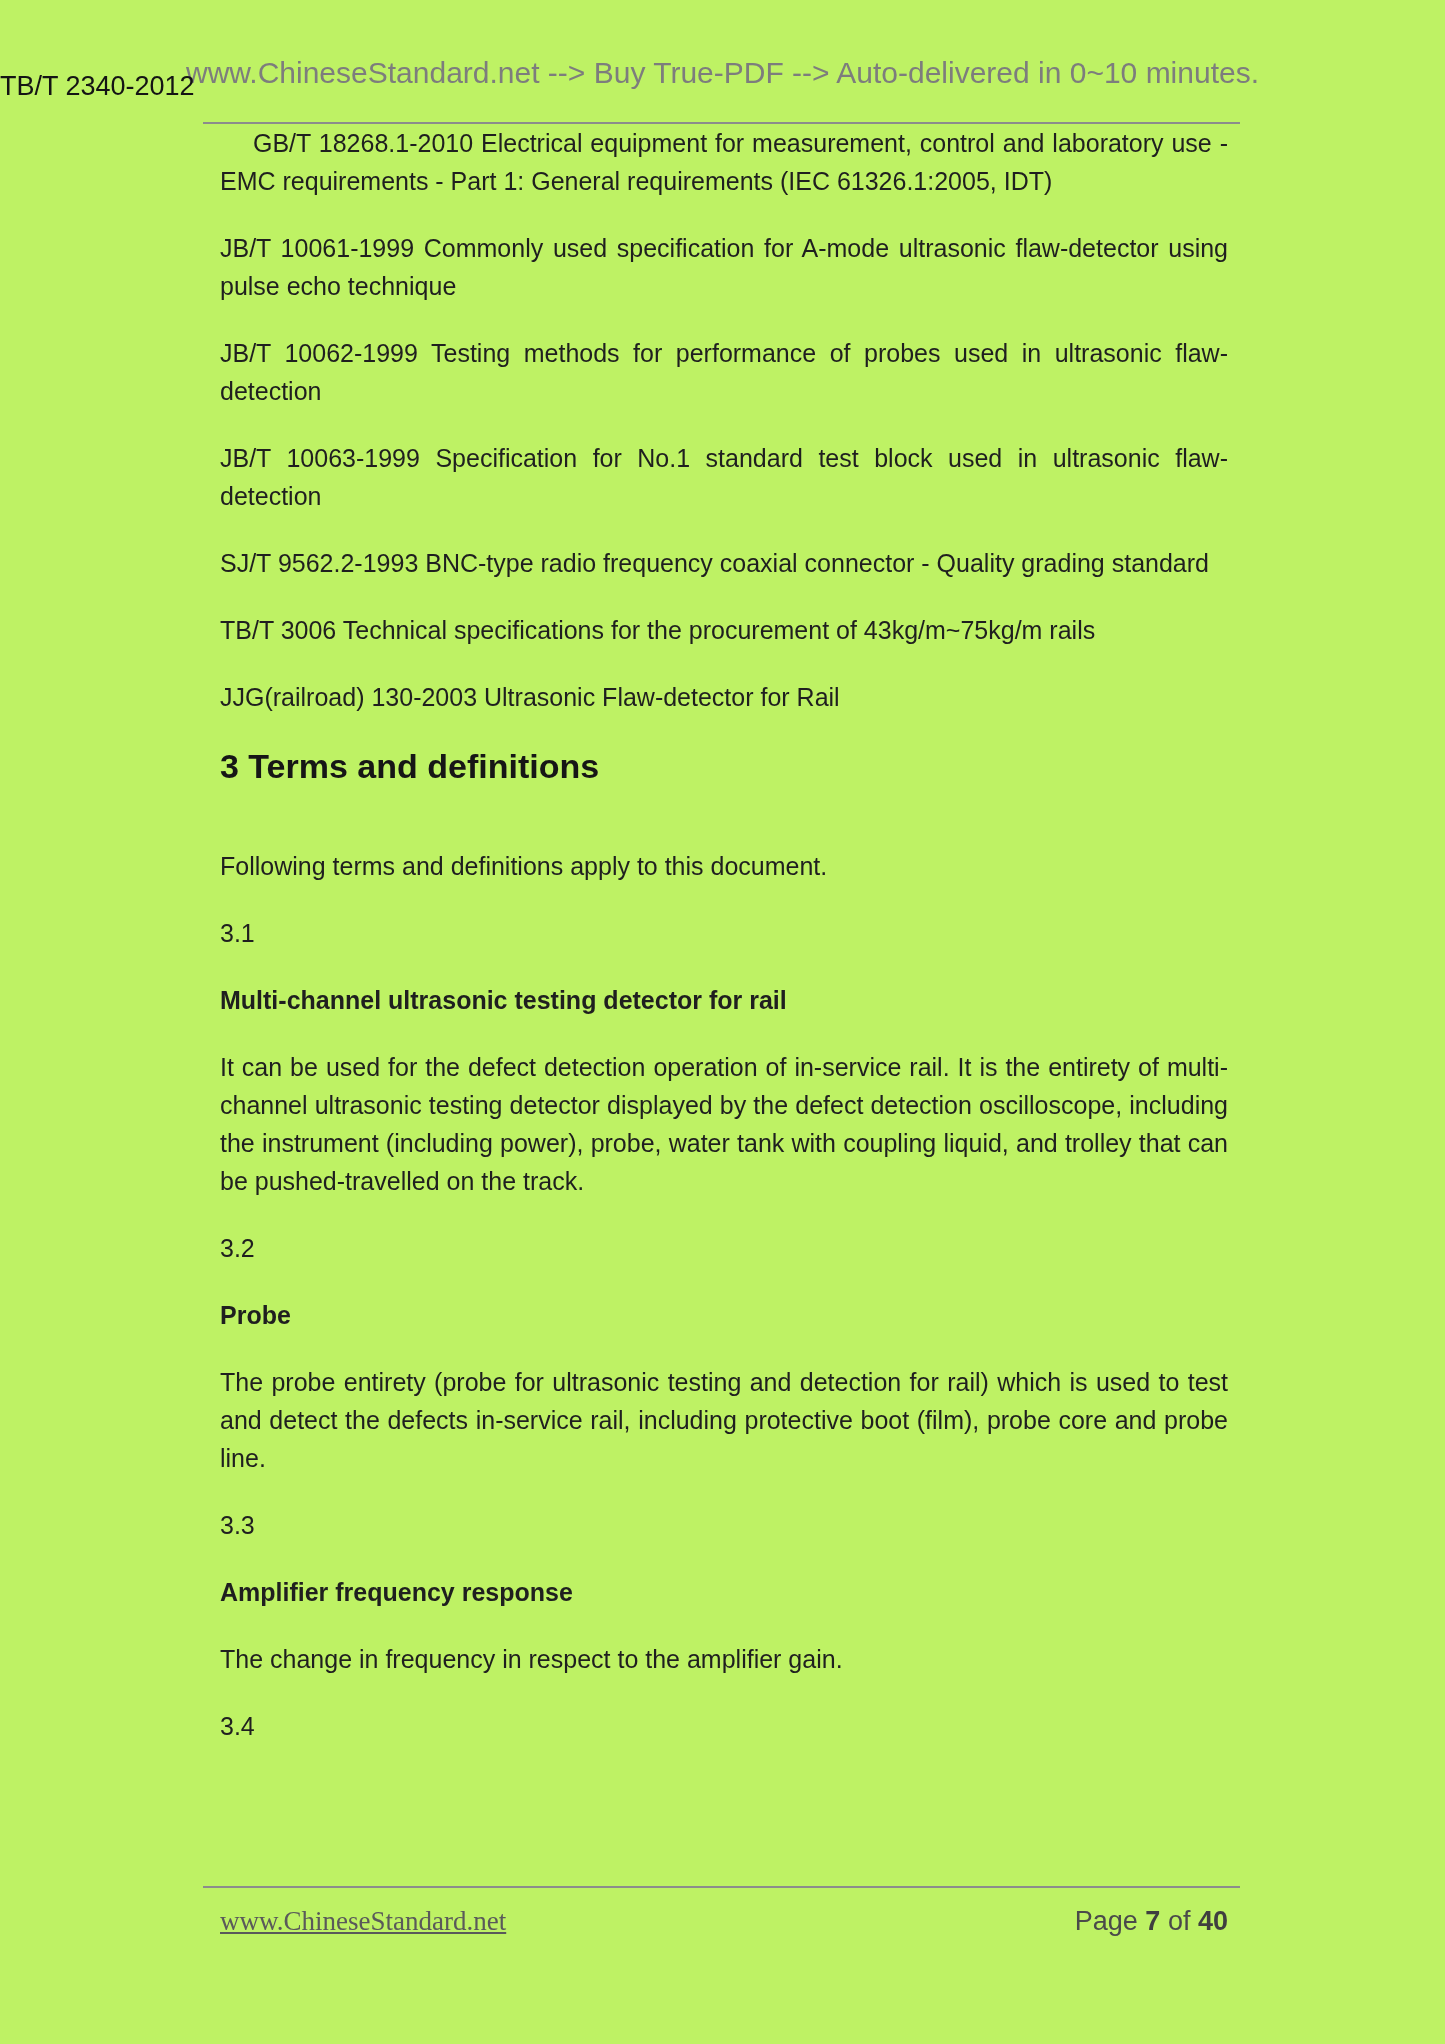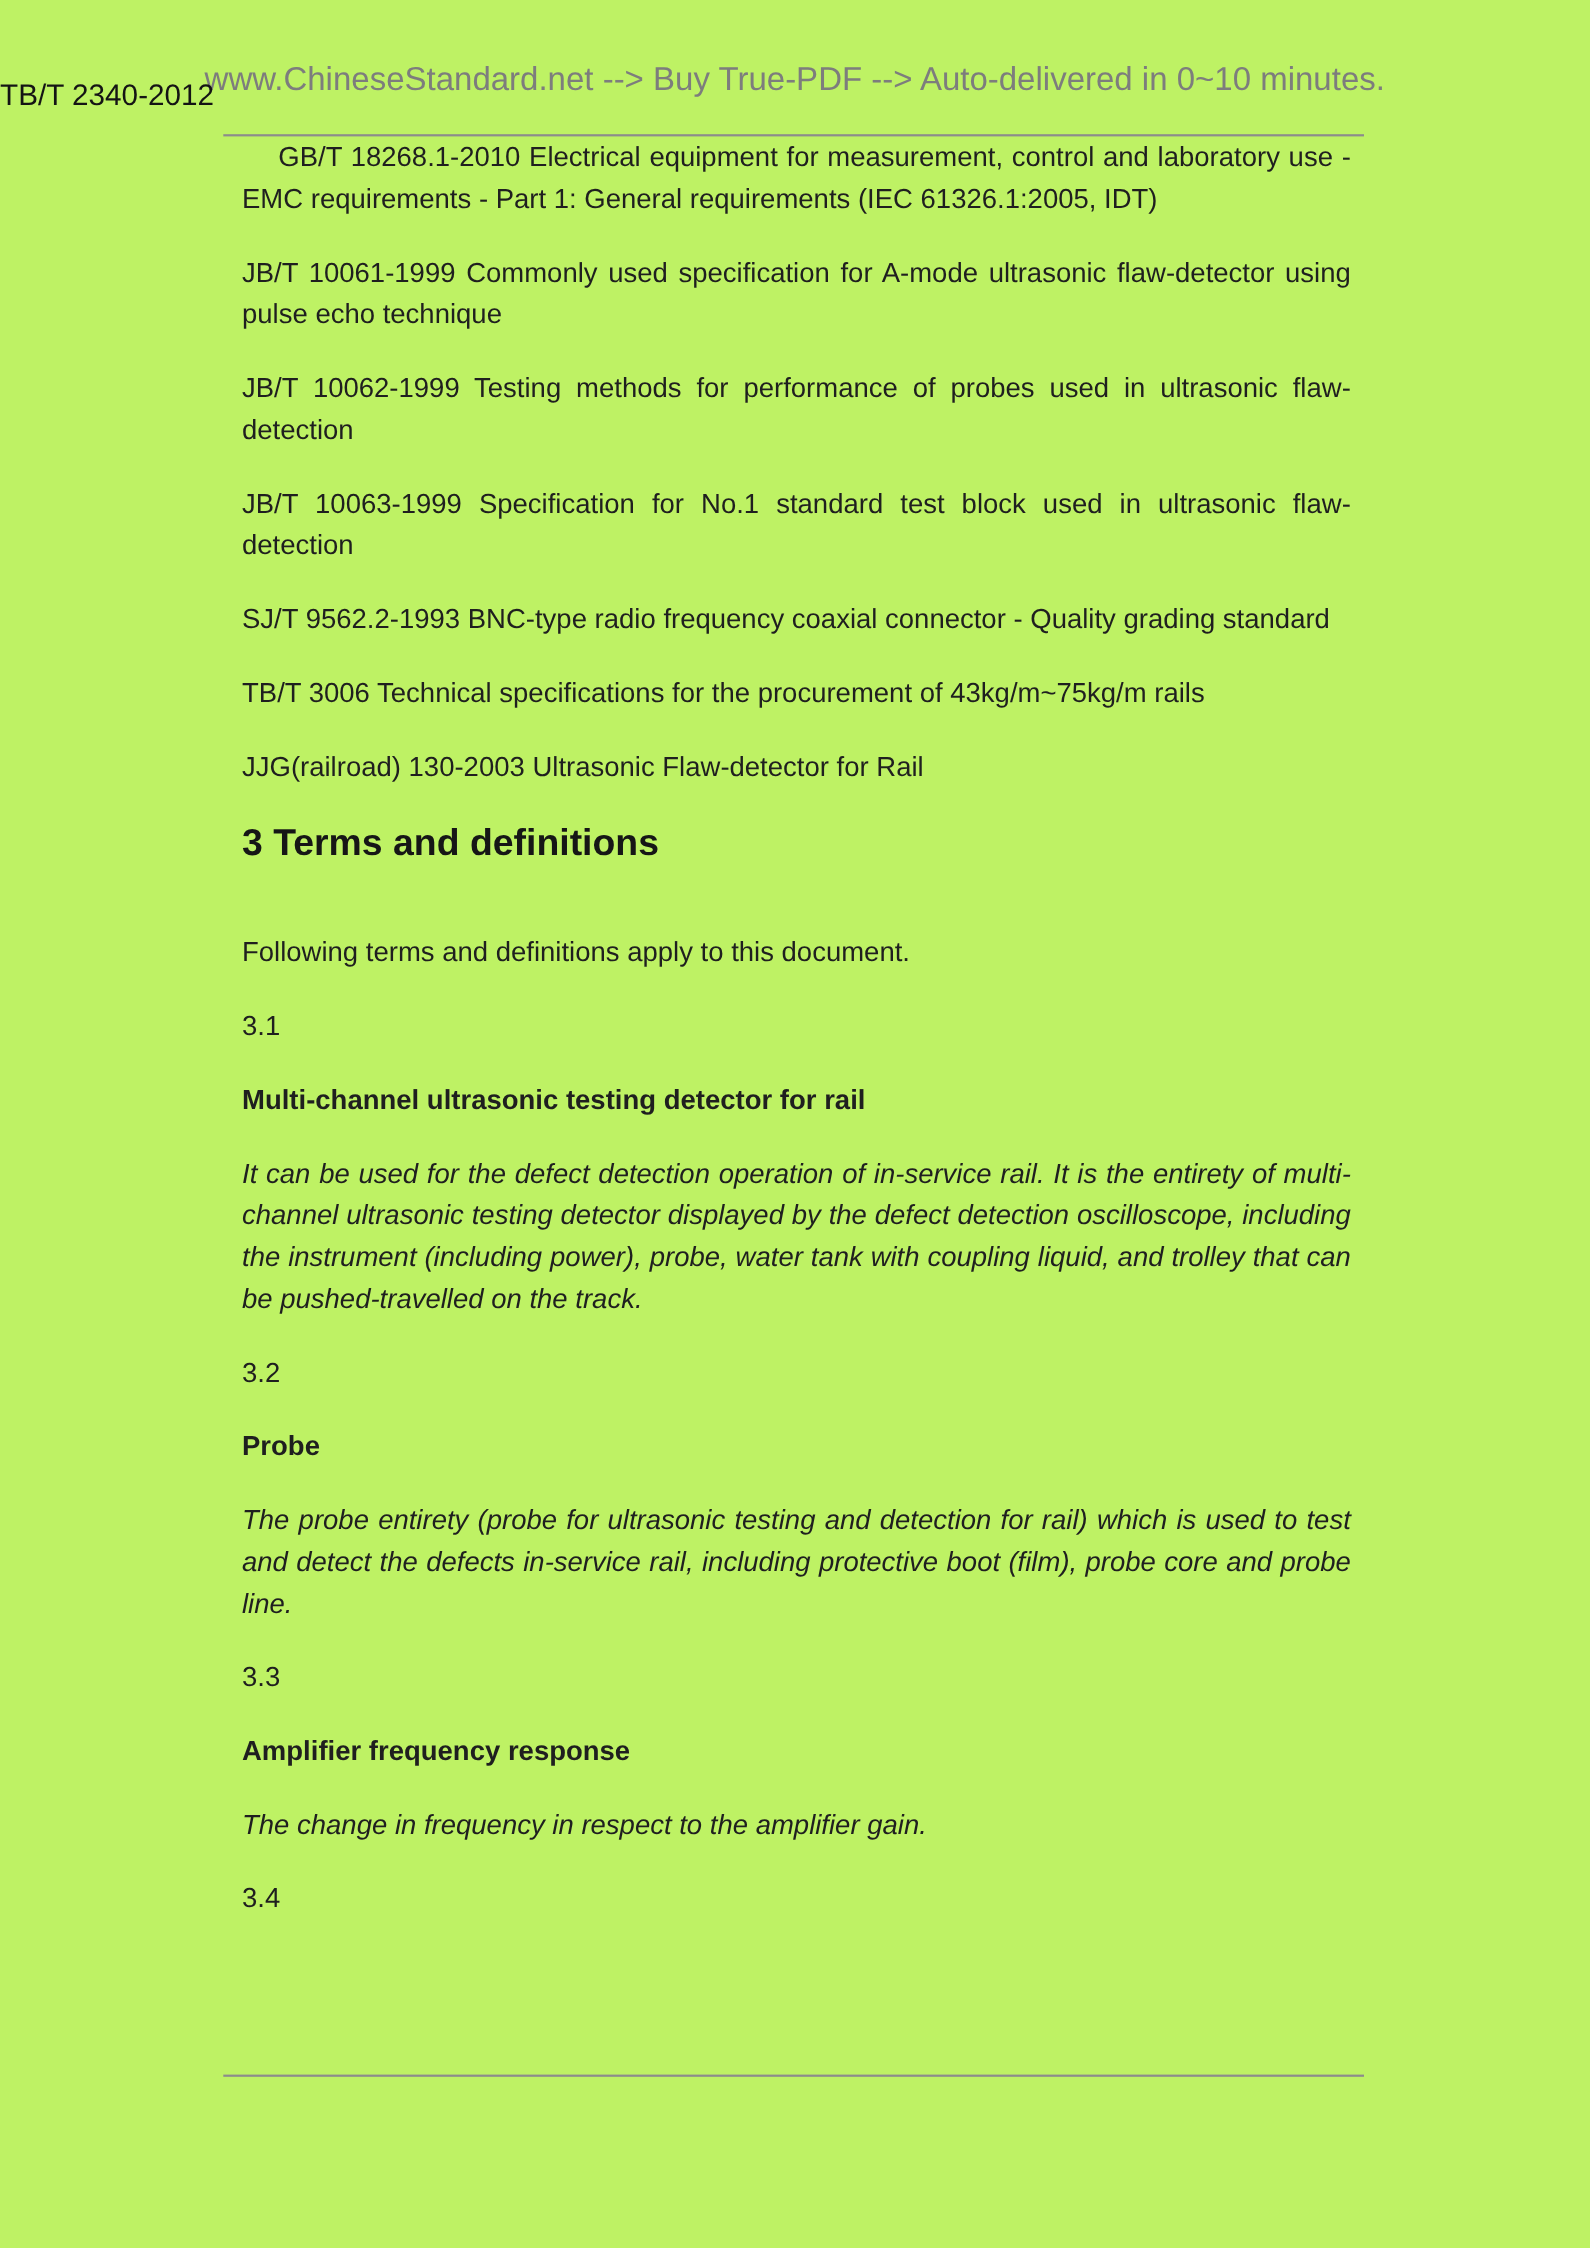--- a/index.html
+++ b/index.html
@@ -57,21 +57,21 @@
 
   .section-heading {
     font-size: 34px;
     line-height: 42px;
     font-weight: bold;
     color: #161616;
     margin: 20px 0 60px 0;
   }
 
   .term-title { font-weight: bold; }
-  .term-definition { text-align: justify; font-style: italic; }
+  .term-definition { text-align: justify; }
 
   
   .footer-row {
     position: absolute;
     top: 1906px;
     left: 220px;
     width: 1008px;
     display: flex;
     justify-content: space-between;
     align-items: baseline;
@@ -133,14 +133,23 @@
     </div>
 
     <div class="term">
       <p class="term-number">3.4</p>
     </div>
 
   </div>
 
   <div class="rule footer-rule"></div>
 
+  <div class="footer-row">
+    <span class="footer-link">www.ChineseStandard.net</span>
+    <span class="footer-page">
+      <span>Page</span>
+      <b>7</b>
+      <span>of</span>
+      <b>40</b>
+    </span>
+  </div>
 
 </div>
 
 </body></html>

